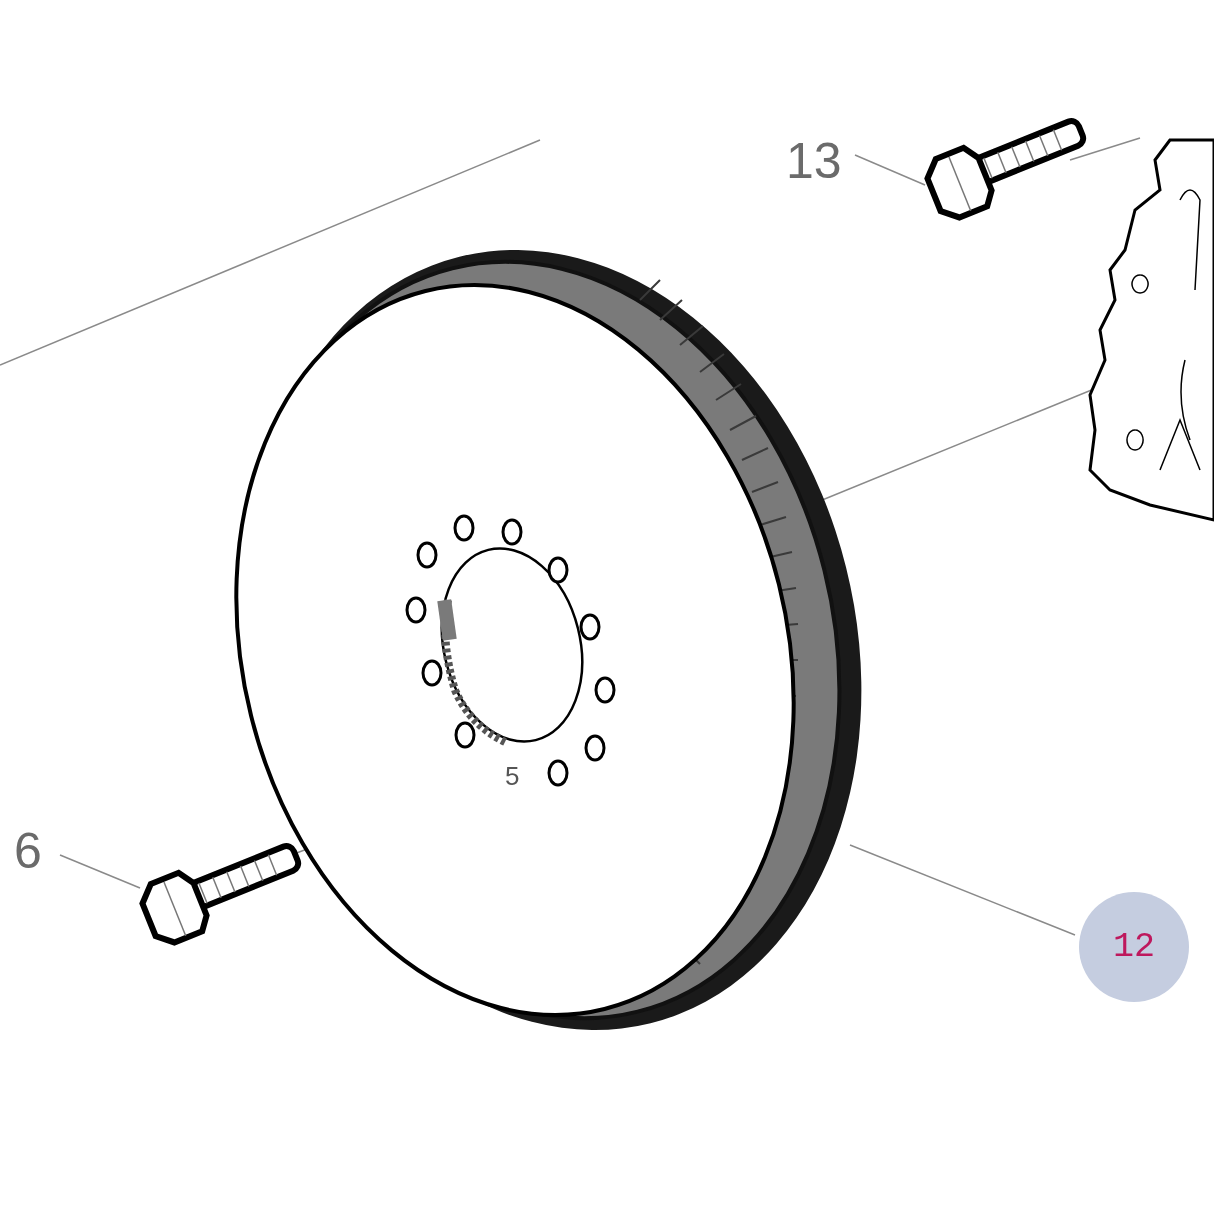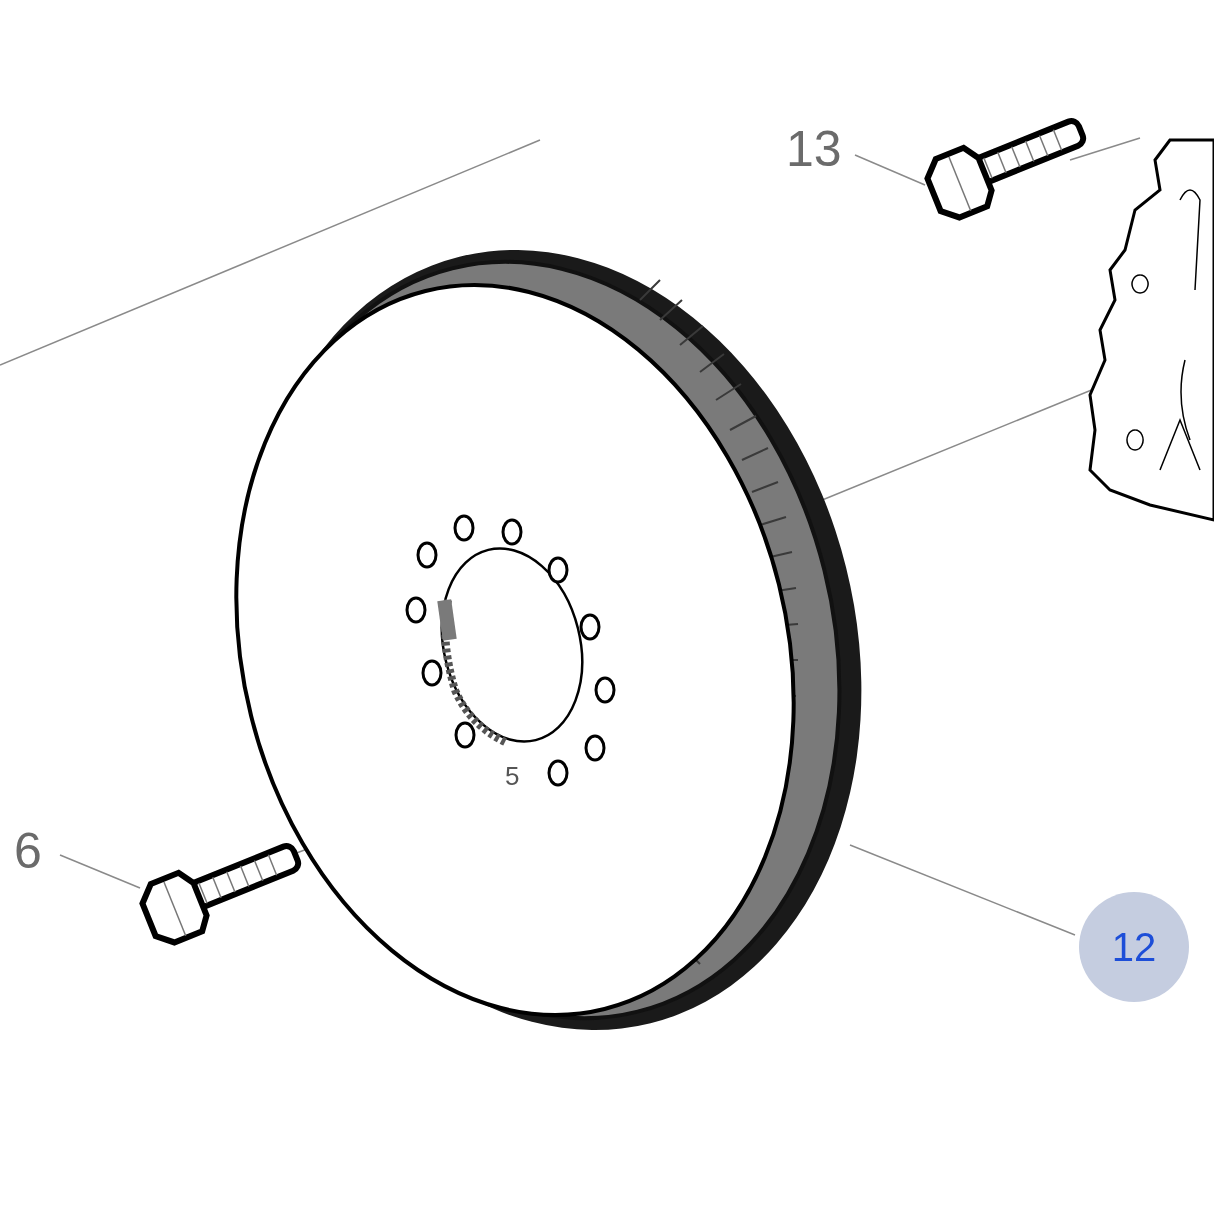--- a/index.html
+++ b/index.html
@@ -1,19 +1,19 @@
 <!DOCTYPE html>
 <html><head>
 <meta charset="utf-8">
 <style>
   html, body { margin: 0; padding: 0; background: #ffffff; }
   body { width: 1214px; height: 1214px; position: relative; overflow: hidden; font-family: "Liberation Sans", sans-serif; }
   #diagram { position: absolute; left: 0; top: 0; width: 1214px; height: 1214px; }
   .callout-label { position: absolute; font-family: "Liberation Sans", sans-serif; font-size: 50px; color: #6b6b6b; line-height: 1; }
-  .callout-badge { position: absolute; width: 110px; height: 110px; border-radius: 55px; display: flex; align-items: center; justify-content: center; font-family: Liberation Sans, sans-serif; font-size: 40px; color: #1d4ed8; }
+  .callout-badge { position: absolute; width: 110px; height: 110px; border-radius: 55px; display: flex; align-items: center; justify-content: center; font-family: Liberation Mono, monospace; font-size: 35px; color: #be185d; }
 </style>
 </head>
 <body>
 
 <svg id="diagram" viewBox="0 0 1214 1214" xmlns="http://www.w3.org/2000/svg">
 
   <g stroke="#8a8a8a" stroke-width="1.5" fill="none">
     <line x1="0" y1="365" x2="540" y2="140"></line>
     <line x1="810" y1="505" x2="1214" y2="340"></line>
     <line x1="265" y1="865" x2="510" y2="772"></line>
@@ -87,15 +87,15 @@
     <line x1="28" y1="8" x2="28" y2="66" stroke="#777" stroke-width="1.5"></line>
   </g>
 
   <g stroke="#8a8a8a" stroke-width="1.5" fill="none">
     <line x1="855" y1="155" x2="925" y2="185"></line>
     <line x1="60" y1="855" x2="140" y2="888"></line>
     <line x1="850" y1="845" x2="1075" y2="935"></line>
   </g>
 </svg>
 
-<div class="callout-label" style="left:786px; top:124px;">13</div>
+<div class="callout-label" style="left:786px; top:136px;">13</div>
 <div class="callout-label" style="left:14px; top:826px;">6</div>
 <div class="callout-badge" style="left:1079px; top:892px; background:#c5cde0;">12</div>
 
 </body></html>

